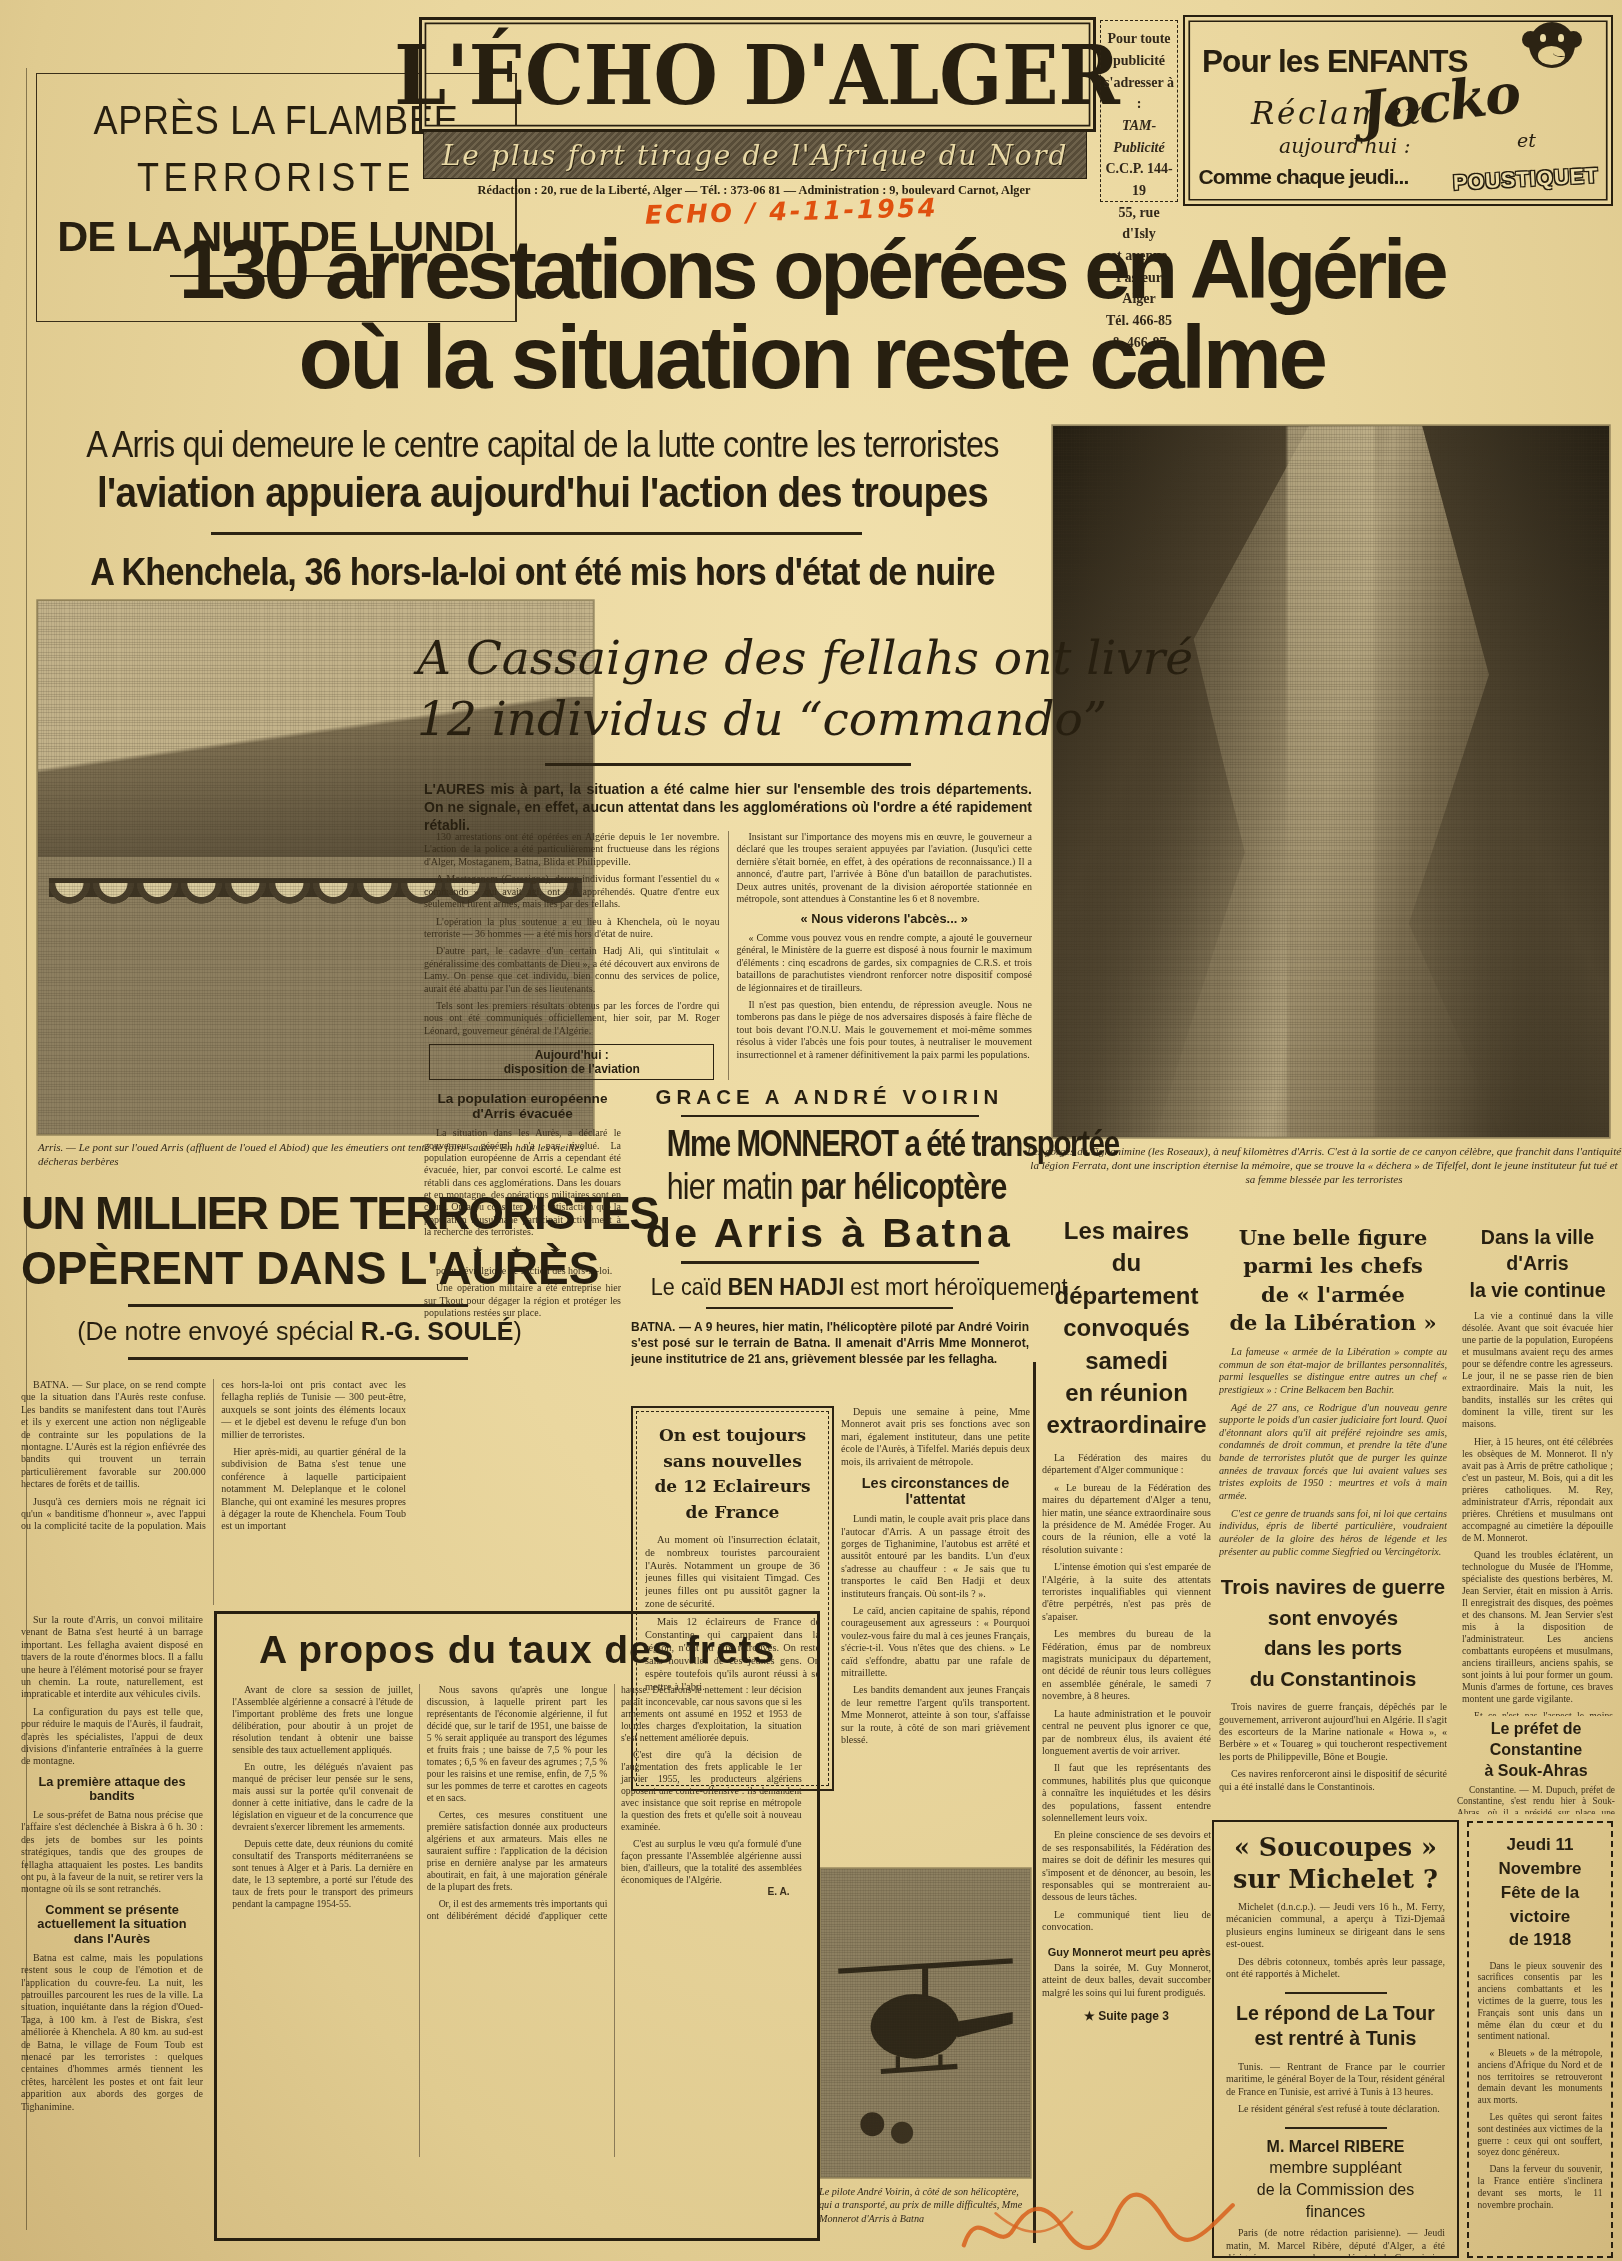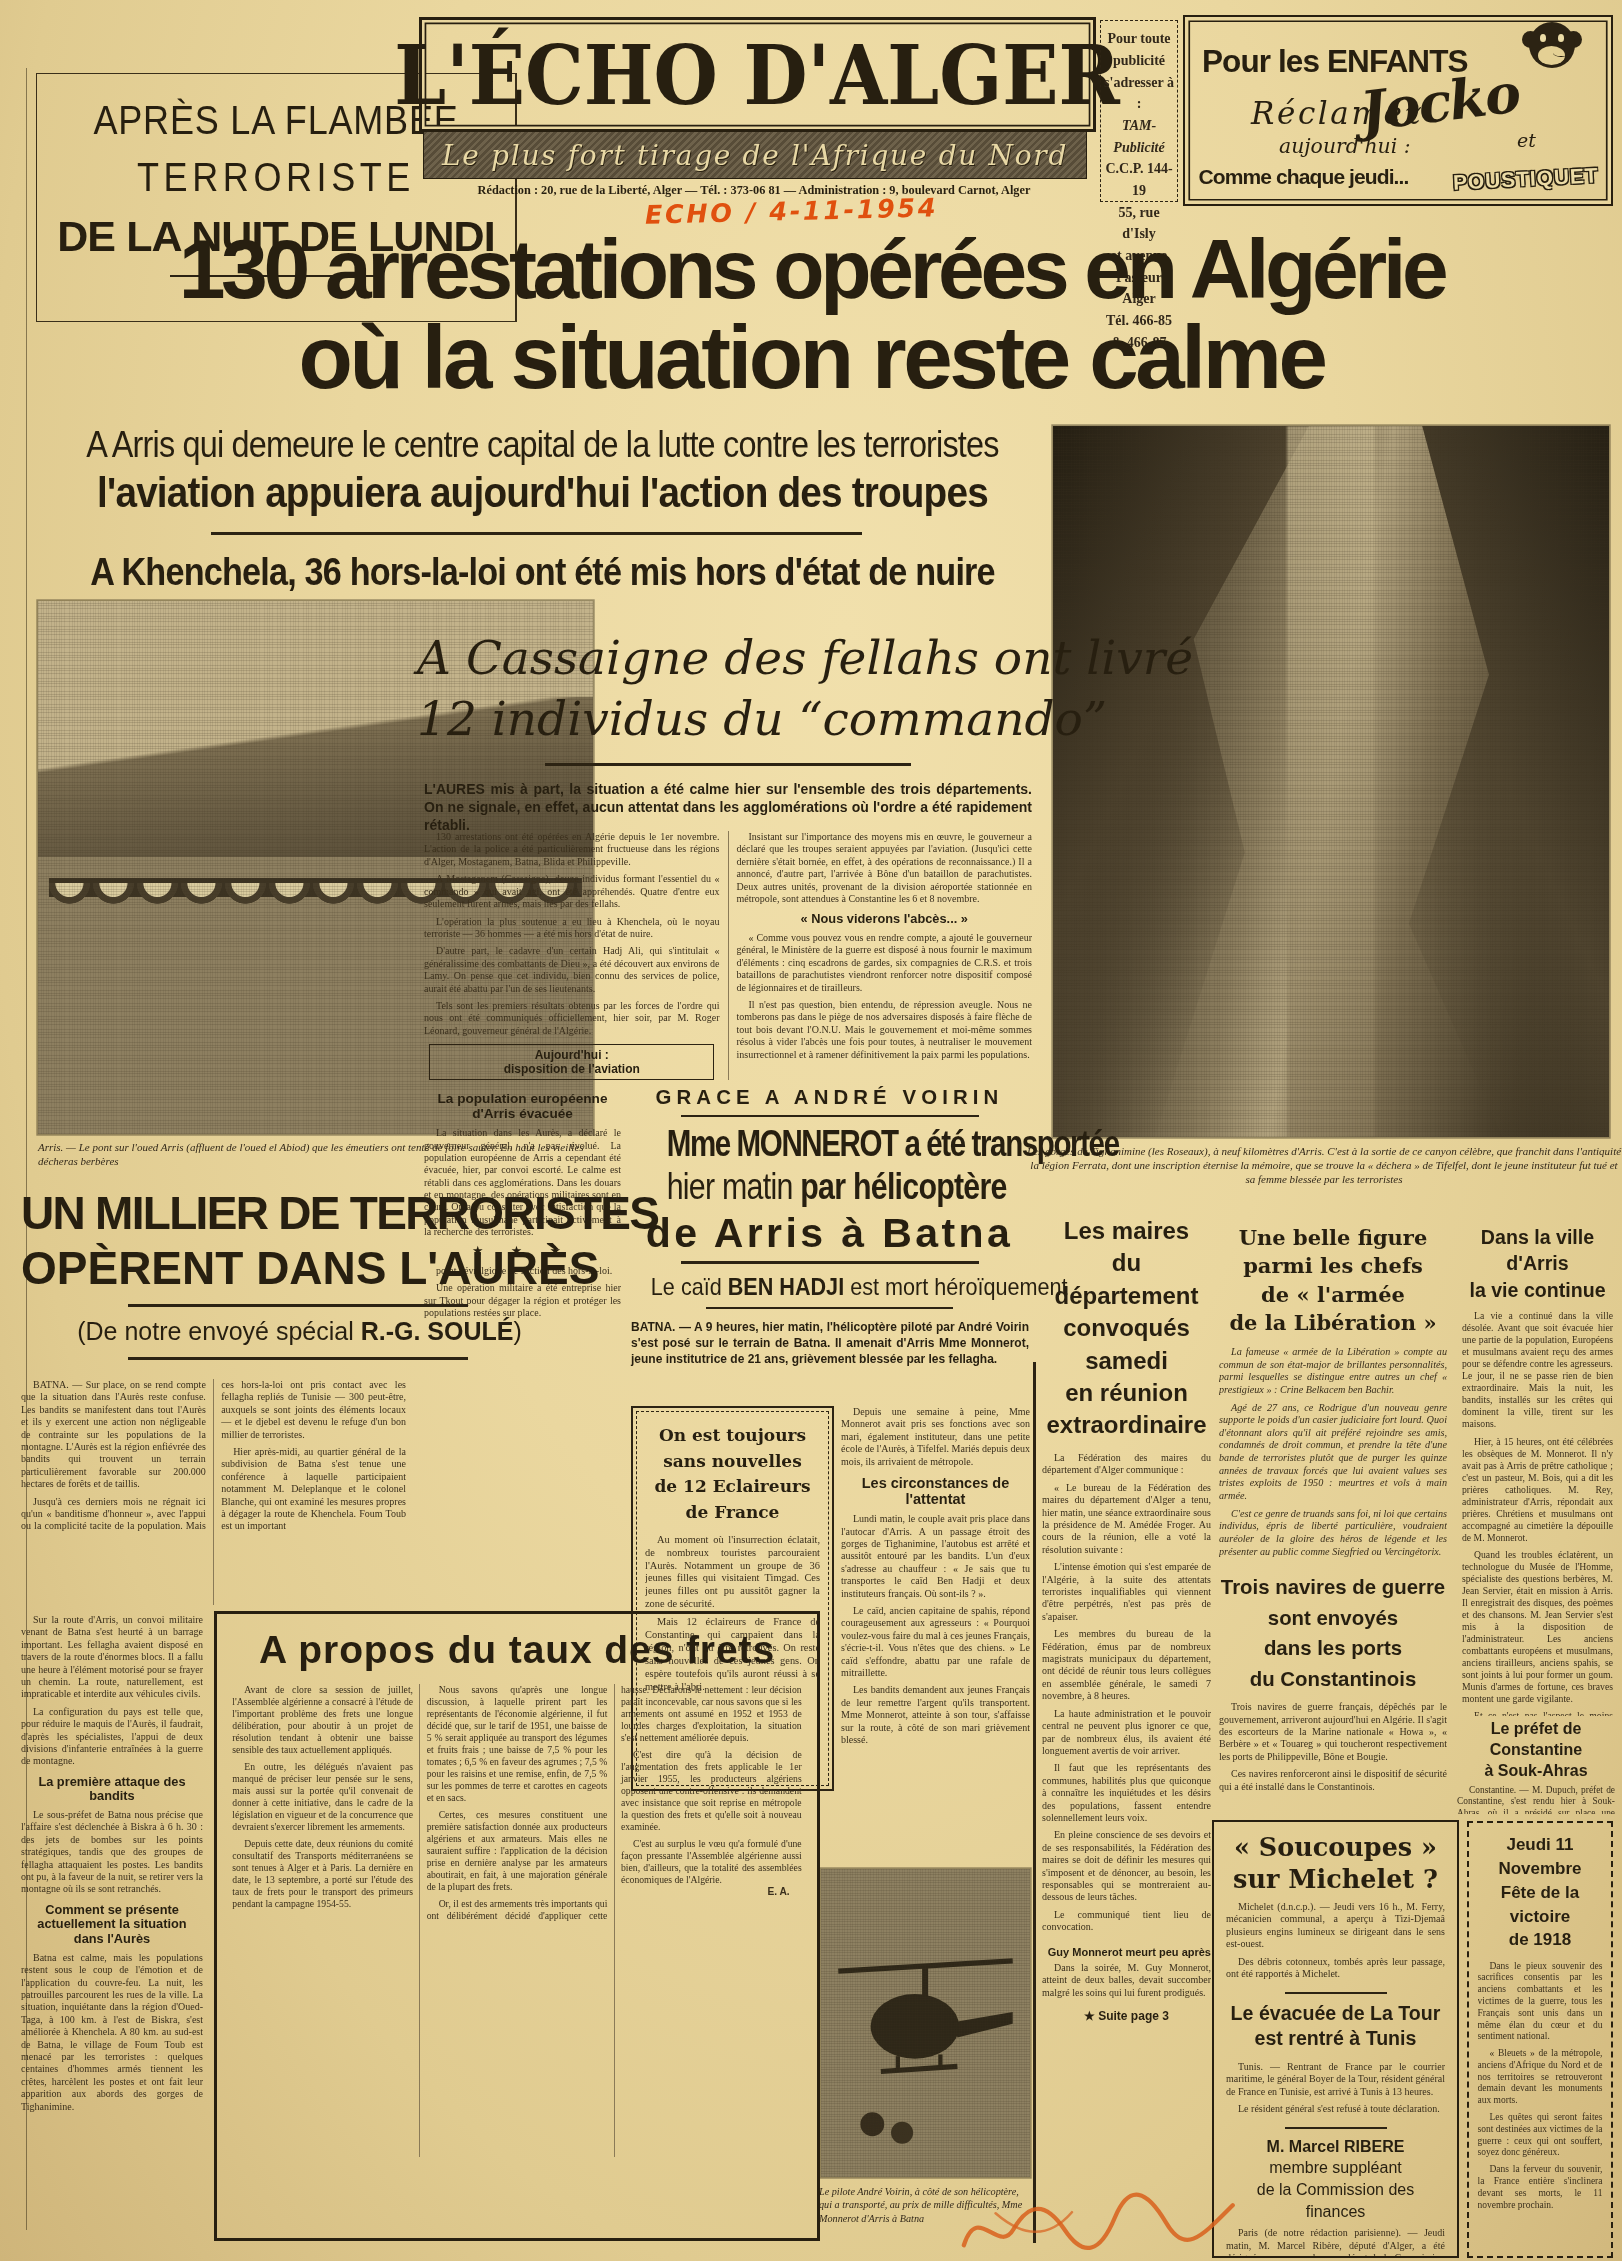--- a/index.html
+++ b/index.html
@@ -293,21 +293,21 @@
     <div class="serif ctr ink" style="font-size:25.5px;font-weight:bold;line-height:1.25;">
       <span>« Soucoupes »</span><br>
       <span>sur Michelet ?</span>
     </div>
     <div class="body-txt" style="margin-top:5.1px;">
         <p>Michelet (d.n.c.p.). — Jeudi vers 16 h., M. Ferry, mécanicien communal, a aperçu à Tizi-Djemaâ plusieurs engins lumineux se dirigeant dans le sens est-ouest.</p>
         <p>Des débris cotonneux, tombés après leur passage, ont été rapportés à Michelet.</p>
       </div>
     <div class="rule" style="width:102px;height:1.7px;margin:6.8px auto;"></div>
     <div class="sans ctr ink" style="font-size:19.6px;font-weight:700;line-height:1.3;">
-      <span>Le évacuée de La Tour</span><br>
+      <span>Le répond de La Tour</span><br>
       <span>est rentré à Tunis</span>
     </div>
     <div class="body-txt" style="margin-top:9px;">
         <p>Tunis. — Rentrant de France par le courrier maritime, le général Boyer de la Tour, résident général de France en Tunisie, est arrivé à Tunis à 13 heures.</p>
         <p>Le résident général s'est refusé à toute déclaration.</p>
       </div>
     <div class="rule" style="width:102px;height:1.7px;margin:6.8px auto;"></div>
     <div class="sans ctr ink" style="font-size:16px;font-weight:700;line-height:1.35;">
       <span>M. Marcel RIBERE</span><br>
       <span style="font-weight:500;">membre suppléant</span><br>

